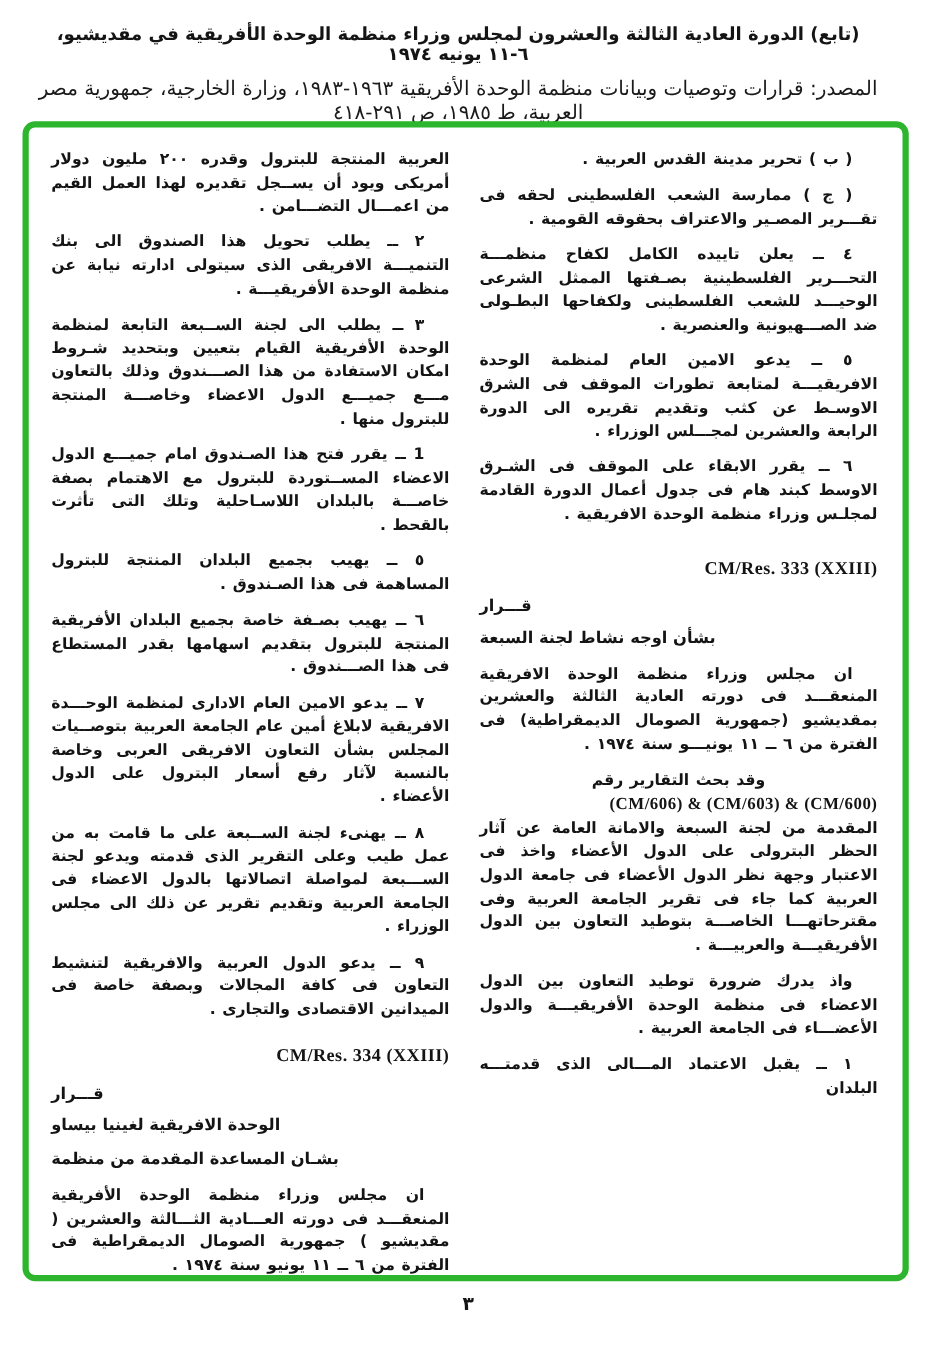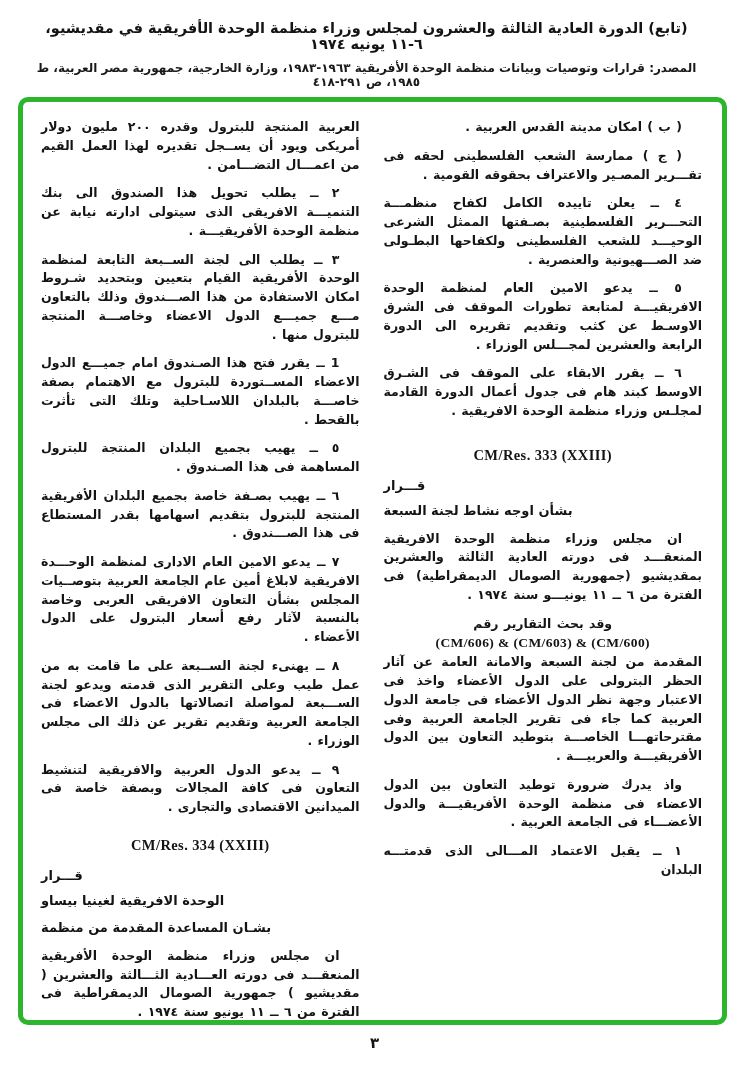--- a/index.html
+++ b/index.html
@@ -24,22 +24,22 @@
     direction: rtl;
     text-align: center;
   }
   .header-line1 {
     font-size: 14.5px;
     font-weight: bold;
     letter-spacing: .2px;
     padding: 0 30px;
   }
   .header-line2 {
-    font-size: 12px;
-    font-weight: bold;
+    font-size: 16px;
+    font-weight: normal;
     margin-top: 9px;
     padding: 0 18px;
     color: #1a1a1a;
   }
   
   .frame {
     position: absolute;
     left: 18px;
     top: 97px;
     width: 709px;
@@ -81,21 +81,21 @@
     direction: rtl;
     text-align: left;
     font-size: 13px;
     font-weight: bold;
     text-indent: 0;
     margin: 14px 0 10px 0;
   }
   .heading.sub { margin: 0 0 12px 0; }
   .latin-ref {
     direction: ltr;
-    text-align: center;
+    text-align: right;
     font-family: "Liberation Serif", "DejaVu Serif", serif;
     font-weight: bold;
     font-size: 14.5px;
     letter-spacing: .4px;
     margin: 26px 0 12px 0;
     text-indent: 0;
   }
   .latin-ref.inline-refs {
     margin: 0 0 2px 0;
     font-size: 13.5px;
@@ -118,21 +118,21 @@
 
 <div class="header">
   <div class="header-line1">(تابع) الدورة العادية الثالثة والعشرون لمجلس وزراء منظمة الوحدة الأفريقية في مقديشيو، ٦-١١ يونيه ١٩٧٤</div>
   <div class="header-line2">المصدر: قرارات وتوصيات وبيانات منظمة الوحدة الأفريقية ١٩٦٣-١٩٨٣، وزارة الخارجية، جمهورية مصر العربية، ط ١٩٨٥، ص ٢٩١-٤١٨</div>
 </div>
 
 <div class="frame">
   <div class="columns">
 
     <div class="col">
-      <p class="para">( ب ) امكان مدينة القدس العربية .</p>
+      <p class="para">( ب ) تحرير مدينة القدس العربية .</p>
       <p class="para">( ج ) ممارسة الشعب الفلسطينى لحقه فى تقـــرير المصـير والاعتراف بحقوقه القومية .</p>
       <p class="para">٤ ــ يعلن تاييده الكامل لكفاح منظمـــة التحـــرير الفلسطينية بصـفتها الممثل الشرعى الوحيـــد للشعب الفلسطينى ولكفاحها البطـولى ضد الصـــهيونية والعنصرية .</p>
       <p class="para">٥ ــ يدعو الامين العام لمنظمة الوحدة الافريقيـــة لمتابعة تطورات الموقف فى الشرق الاوسـط عن كثب وتقديم تقريره الى الدورة الرابعة والعشرين لمجـــلس الوزراء .</p>
       <p class="para">٦ ــ يقرر الابقاء على الموقف فى الشـرق الاوسط كبند هام فى جدول أعمال الدورة القادمة لمجلـس وزراء منظمة الوحدة الافريقية .</p>
       <p class="latin-ref">CM/Res. 333 (XXIII)</p>
       <p class="heading">قـــرار</p>
       <p class="heading sub">بشأن اوجه نشاط لجنة السبعة</p>
       <p class="para">ان مجلس وزراء منظمة الوحدة الافريقية المنعقـــد فى دورته العادية الثالثة والعشرين بمقديشيو (جمهورية الصومال الديمقراطية) فى الفترة من ٦ ــ ١١ يونيـــو سنة ١٩٧٤ .</p>
       <p class="para center-line">وقد بحث التقارير رقم</p>
       <p class="latin-ref inline-refs">(CM/606) &amp; (CM/603) &amp; (CM/600)</p>

